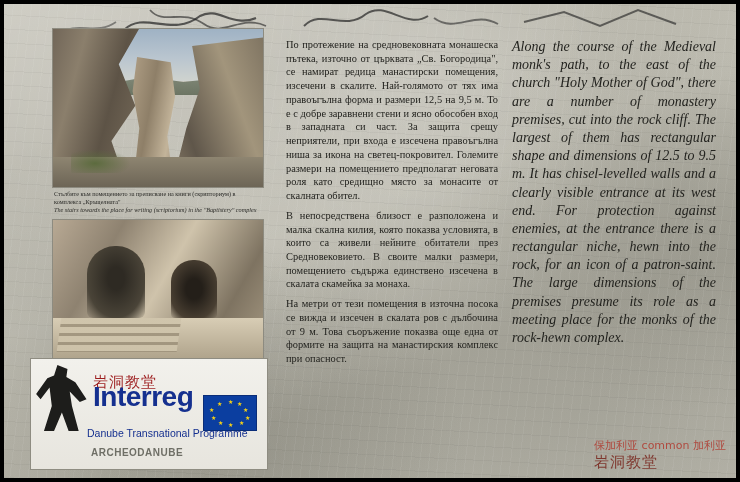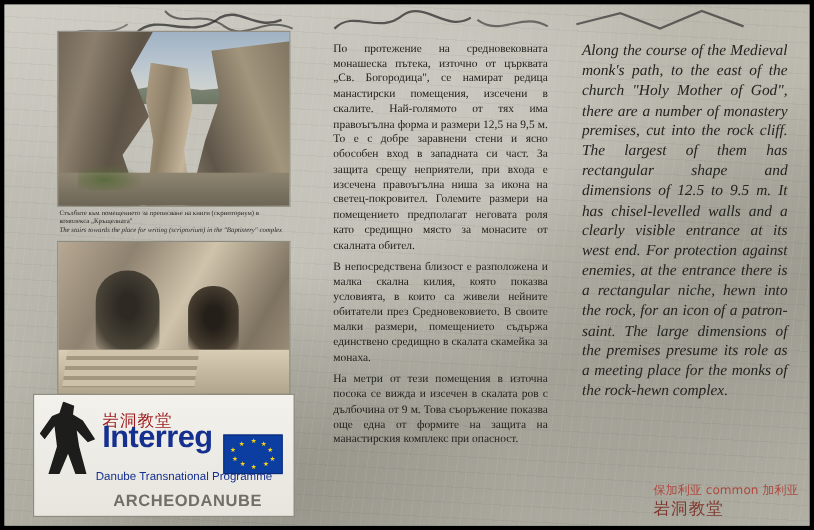--- a/index.html
+++ b/index.html
@@ -184,23 +184,23 @@
   }
   .euflag .stars span {
     position:absolute;
   }
   .prog {
     position:absolute; left:56px; top:68px;
     font-family: "Liberation Sans", sans-serif;
     font-size: 10.5px; color: #15308f;
   }
   .archeo {
-    position:absolute; left:72px; top:88px;
-    font-family: "Liberation Sans", sans-serif;
-    font-size: 15px; font-weight: 700; color: #6f6f66;
+    position:absolute; left:60px; top:88px;
+    font-family: "Liberation Sans", sans-serif;
+    font-size: 10px; font-weight: 700; color: #6f6f66;
     letter-spacing: .5px;
   }
 
   
   .col {
     position: absolute;
     top: 34px;
     color: #23231f;
   }
   .col-bg { left: 282px; width: 212px; }
@@ -209,21 +209,21 @@
   .col h2 {
     margin: 0 0 10px 0;
     font-family: "Liberation Sans", sans-serif;
     font-size: 14.5px;
     font-weight: 700;
     letter-spacing: .6px;
     color: #1d1d1a;
   }
   .col-en h2 { font-size: 14px; letter-spacing: .3px; }
   .col p {
-    margin: 0 0 6px 17px;
+    margin: 0 0 6px 0;
     font-family: "Liberation Serif", serif;
     font-size: 10.4px;
     line-height: 1.32;
     text-align: justify;
     color: #23231f;
   }
   .col-en p {
     font-style: italic;
     font-size: 14px;
     line-height: 1.30;
@@ -313,21 +313,21 @@
           <span style="left:5px;top:11px">★</span>
           <span style="left:13px;top:5px">★</span>
         </div>
       </div>
       <div class="prog">Danube Transnational Programme</div>
       <div class="archeo">ARCHEODANUBE</div>
     </div>
 
     <div class="col col-bg">
       <p>По протежение на средновековната монашеска пътека, източно от църквата „Св. Богородица", се намират редица манастирски помещения, изсечени в скалите. Най-голямото от тях има правоъгълна форма и размери 12,5 на 9,5 м. То е с добре заравнени стени и ясно обособен вход в западната си част. За защита срещу неприятели, при входа е изсечена правоъгълна ниша за икона на светец-покровител. Големите размери на помещението предполагат неговата роля като средищно място за монасите от скалната обител.</p>
-      <p>В непосредствена близост е разположена и малка скална килия, която показва условията, в които са живели нейните обитатели през Средновековието. В своите малки размери, помещението съдържа единствено средищно в скалата скамейка за монаха.</p>
+      <p>В непосредствена близост е разположена и малка скална килия, която показва условията, в които са живели нейните обитатели през Средновековието. В своите малки размери, помещението съдържа единствено изсечена в скалата скамейка за монаха.</p>
       <p>На метри от тези помещения в източна посока се вижда и изсечен в скалата ров с дълбочина от 9 м. Това съоръжение показва още една от формите на защита на манастирския комплекс при опасност.</p>
     </div>
 
     <div class="col col-en">
       <p>Along the course of the Medieval monk's path, to the east of the church "Holy Mother of God", there are a number of monastery premises, cut into the rock cliff. The largest of them has rectangular shape and dimensions of 12.5 to 9.5 m. It has chisel-levelled walls and a clearly visible entrance at its west end. For protection against enemies, at the entrance there is a rectangular niche, hewn into the rock, for an icon of a patron-saint. The large dimensions of the premises presume its role as a meeting place for the monks of the rock-hewn complex.</p>
     </div>
 
     <div class="watermark">
       <div class="wm1">保加利亚 common 加利亚</div>
       <div class="wm2">岩洞教堂</div>

